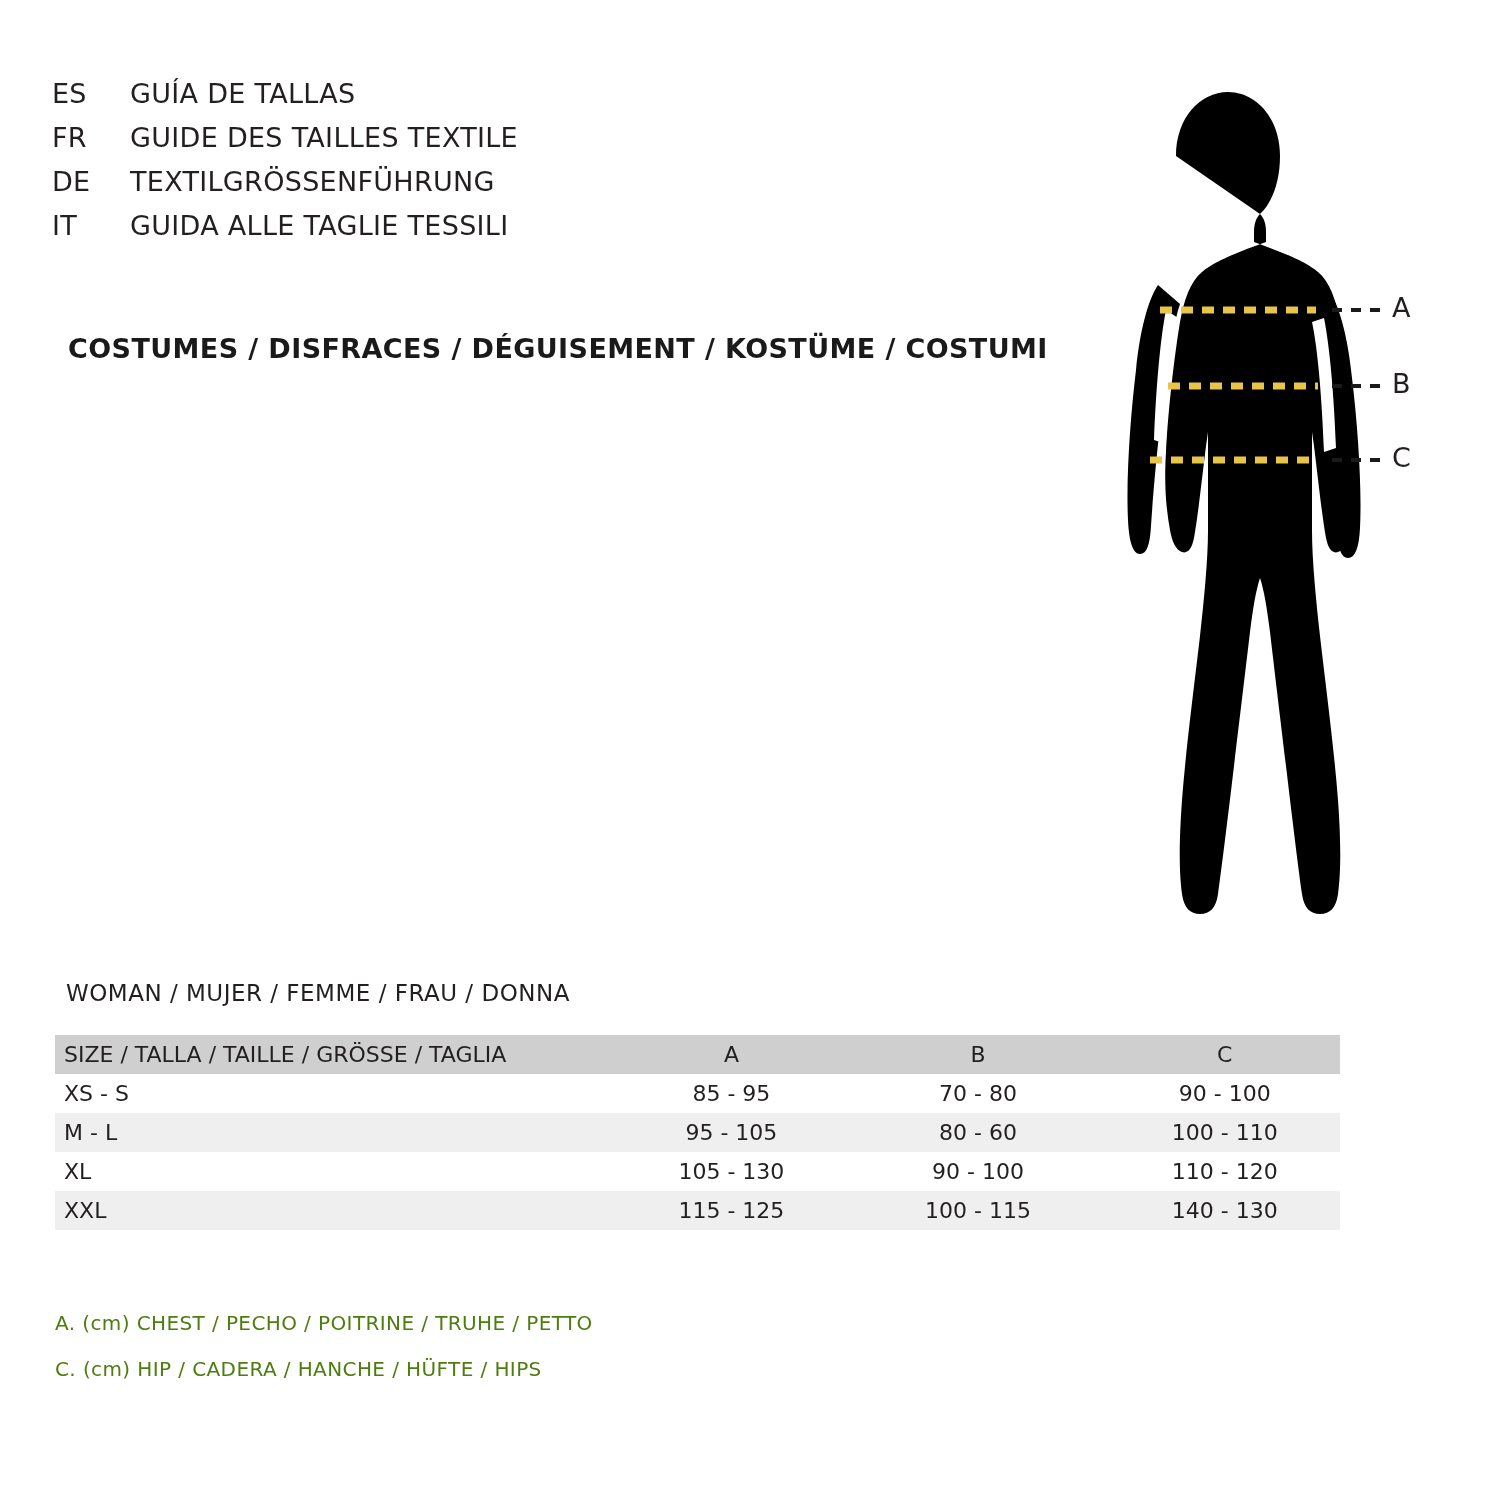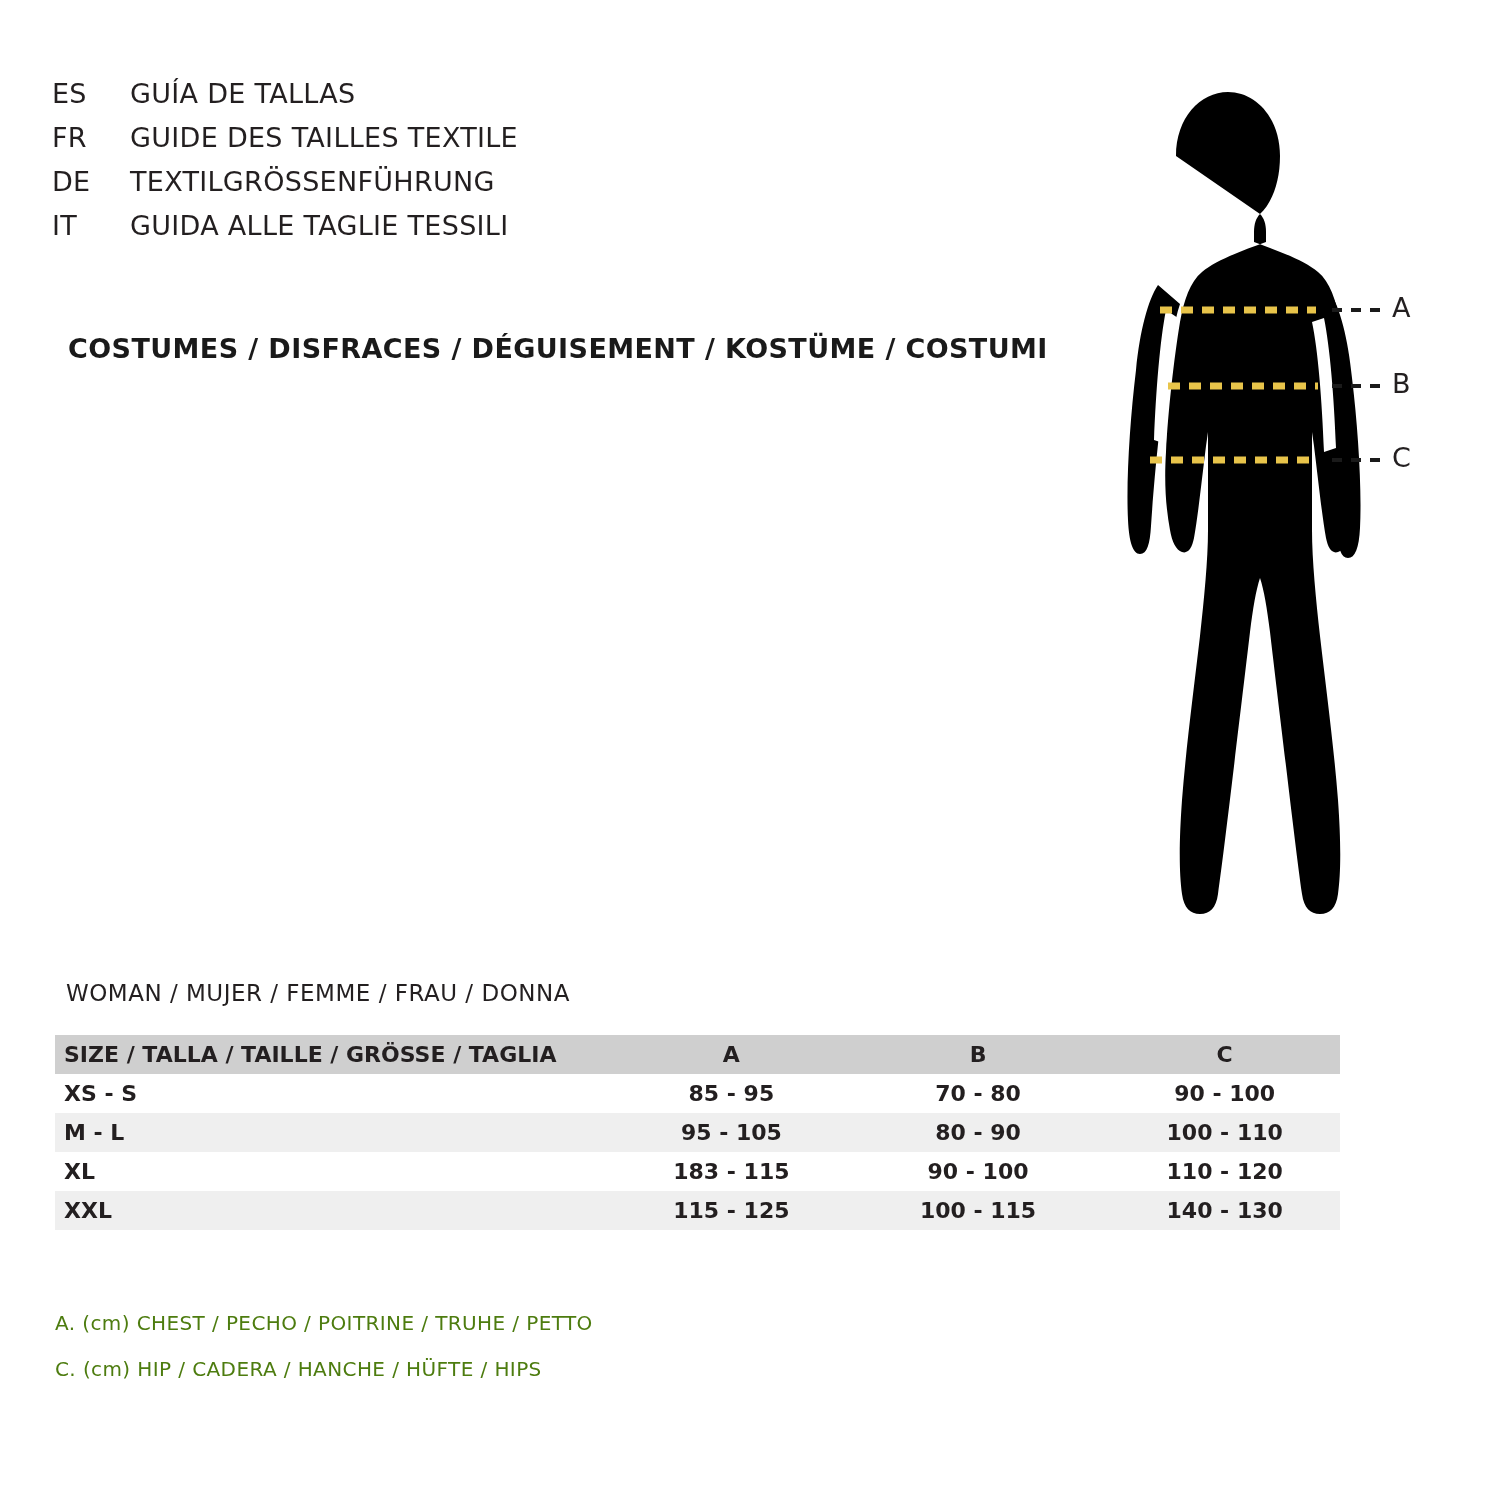--- a/index.html
+++ b/index.html
@@ -76,21 +76,21 @@
     left: 55px;
     top: 1035px;
     width: 1285px;
     border-collapse: collapse;
     font-size: 22px;
     color: #231f20;
   }
   table.size-table th,
   table.size-table td {
     padding: 7px 0 7px 16px;
-    font-weight: bold;
+    font-weight: normal;
     text-align: center;
   }
   table.size-table th.first,
   table.size-table td.first {
     text-align: left;
     padding-left: 9px;
     width: 570px;
   }
   table.size-table thead tr {
     background: #cfcfcf;
@@ -238,26 +238,26 @@
   <tbody>
     <tr>
       <td class="first">XS - S</td>
       <td class="colA">85 - 95</td>
       <td class="colB">70 - 80</td>
       <td class="colC">90 - 100</td>
     </tr>
     <tr>
       <td class="first">M - L</td>
       <td class="colA">95 - 105</td>
-      <td class="colB">80 - 90</td>
+      <td class="colB">80 - 60</td>
       <td class="colC">100 - 110</td>
     </tr>
     <tr>
       <td class="first">XL</td>
-      <td class="colA">183 - 115</td>
+      <td class="colA">105 - 130</td>
       <td class="colB">90 - 100</td>
       <td class="colC">110 - 120</td>
     </tr>
     <tr>
       <td class="first">XXL</td>
       <td class="colA">115 - 125</td>
       <td class="colB">100 - 115</td>
       <td class="colC">140 - 130</td>
     </tr>
   </tbody>

